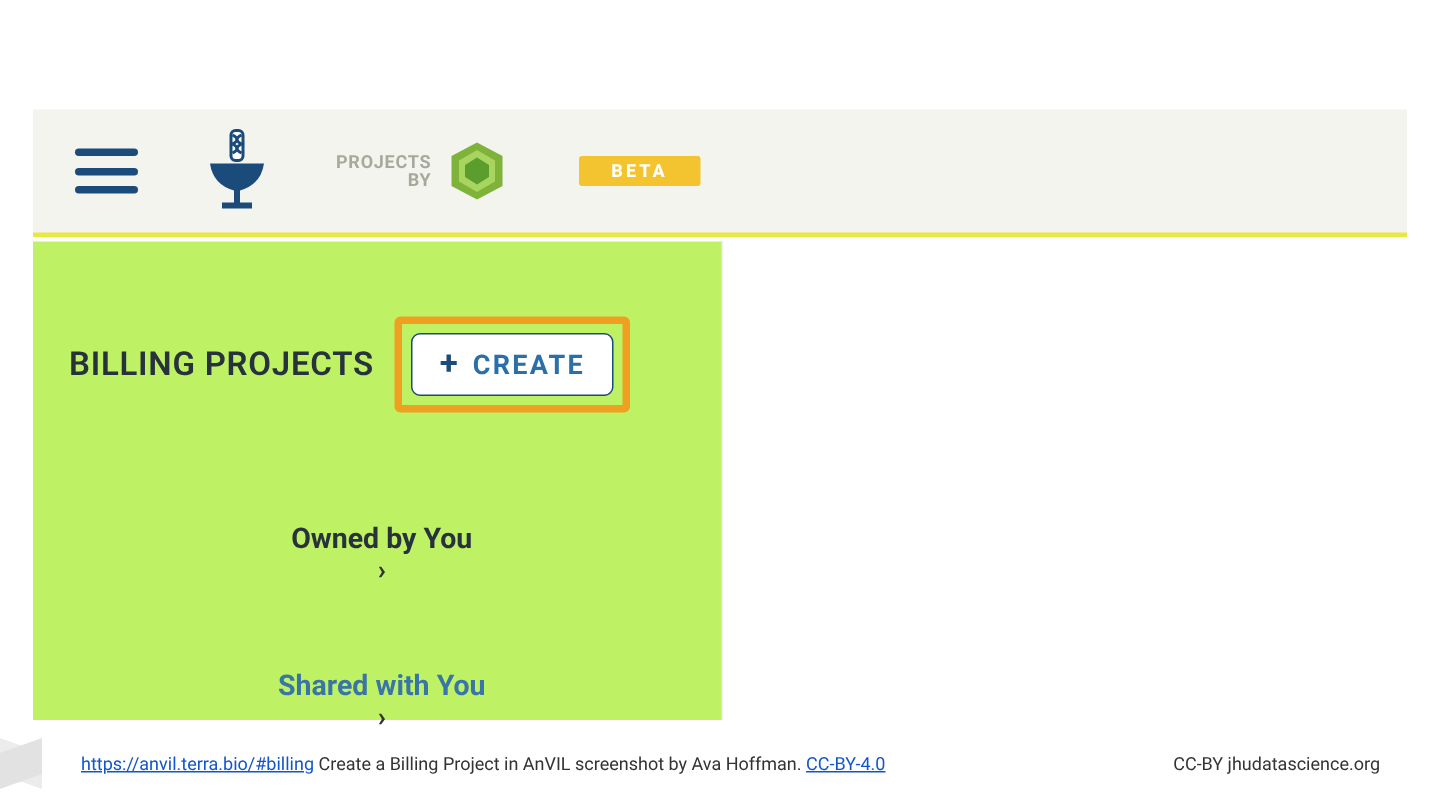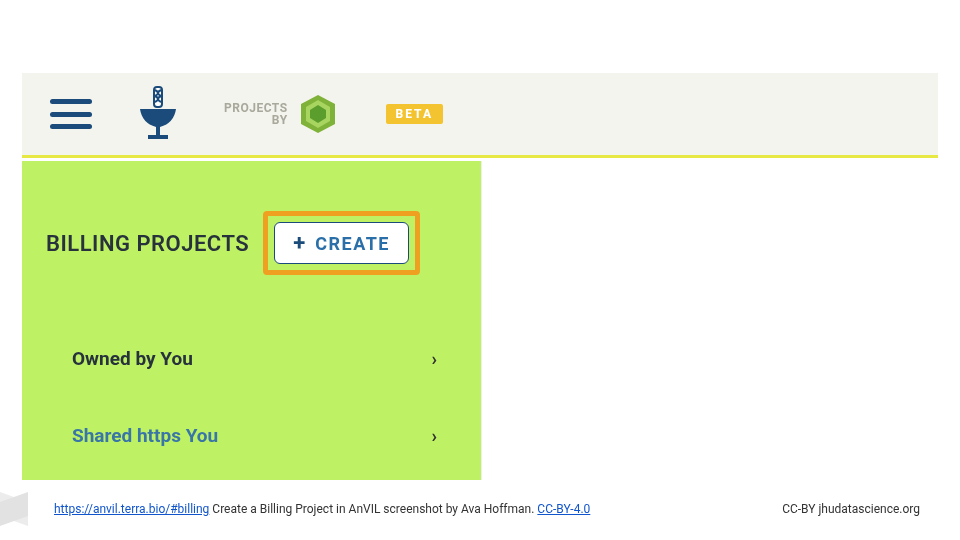--- a/index.html
+++ b/index.html
@@ -61,21 +61,21 @@
     flex-direction: column;
     gap: 4px;
     margin-left: 8px;
   }
   .beta-badge {
     background: #f4c430;
     color: #fff;
     font-size: 12px;
     font-weight: 800;
     letter-spacing: 2px;
-    padding: 3px 10px;
+    padding: 3px 22px;
     width: fit-content;
     border-radius: 2px;
   }
   .billing-title {
     font-size: 32px;
     font-weight: 400;
     color: #333;
     letter-spacing: 1px;
     line-height: 1;
   }
@@ -133,20 +133,21 @@
     font-size: 18px;
     font-weight: 700;
     letter-spacing: 1.5px;
   }
   .section-row {
     display: flex;
     justify-content: space-between;
     align-items: center;
     padding: 22px 20px 22px 26px;
     cursor: pointer;
+    flex-direction: column;
   }
   .section-label {
     font-size: 19px;
     font-weight: 700;
   }
   .section-label.owned { color: #28323c; }
   .section-label.shared { color: #3976a7; }
   .chev {
     font-size: 18px;
     font-weight: 700;
@@ -220,21 +221,21 @@
           <span class="create-label">CREATE</span>
         </div>
       </div>
     </div>
     <div class="section-row">
       <span class="section-label owned">Owned by You</span>
       <span class="chev">›</span>
     </div>
     <div style="height:10px"></div>
     <div class="section-row">
-      <span class="section-label shared">Shared https You</span>
+      <span class="section-label shared">Shared with You</span>
       <span class="chev">›</span>
     </div>
   </div>
 </div>
 
 <div class="footer">
   <svg class="footer-deco" viewBox="0 0 46 34">
     <polygon points="0,0 28,10 28,34 0,24" fill="#ececec"></polygon>
     <polygon points="0,10 28,0 28,24 0,34" fill="#e2e2e2"></polygon>
   </svg>

